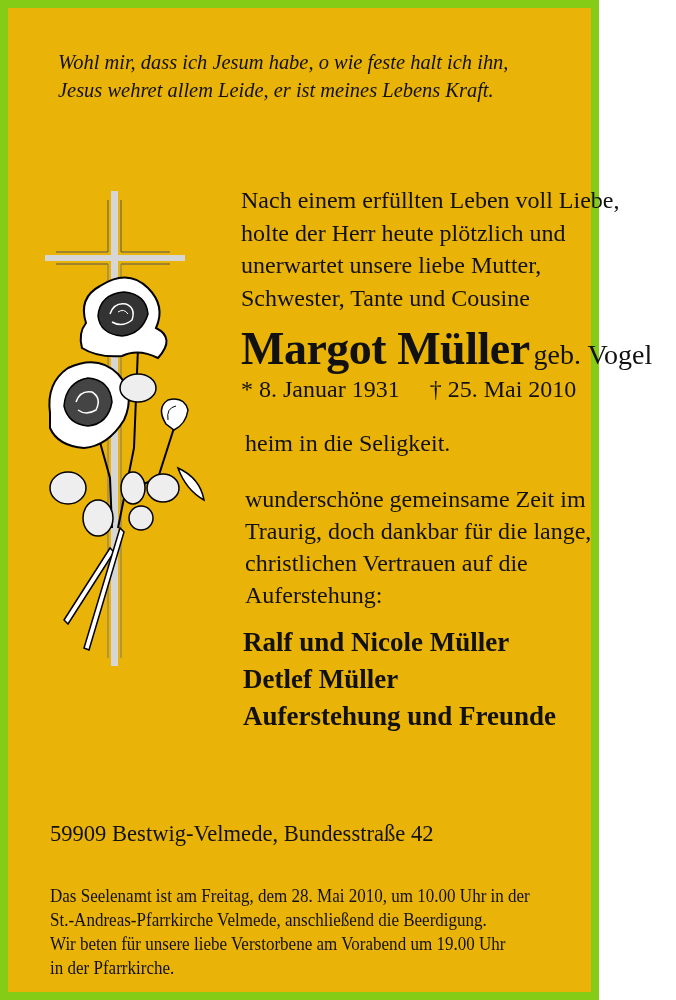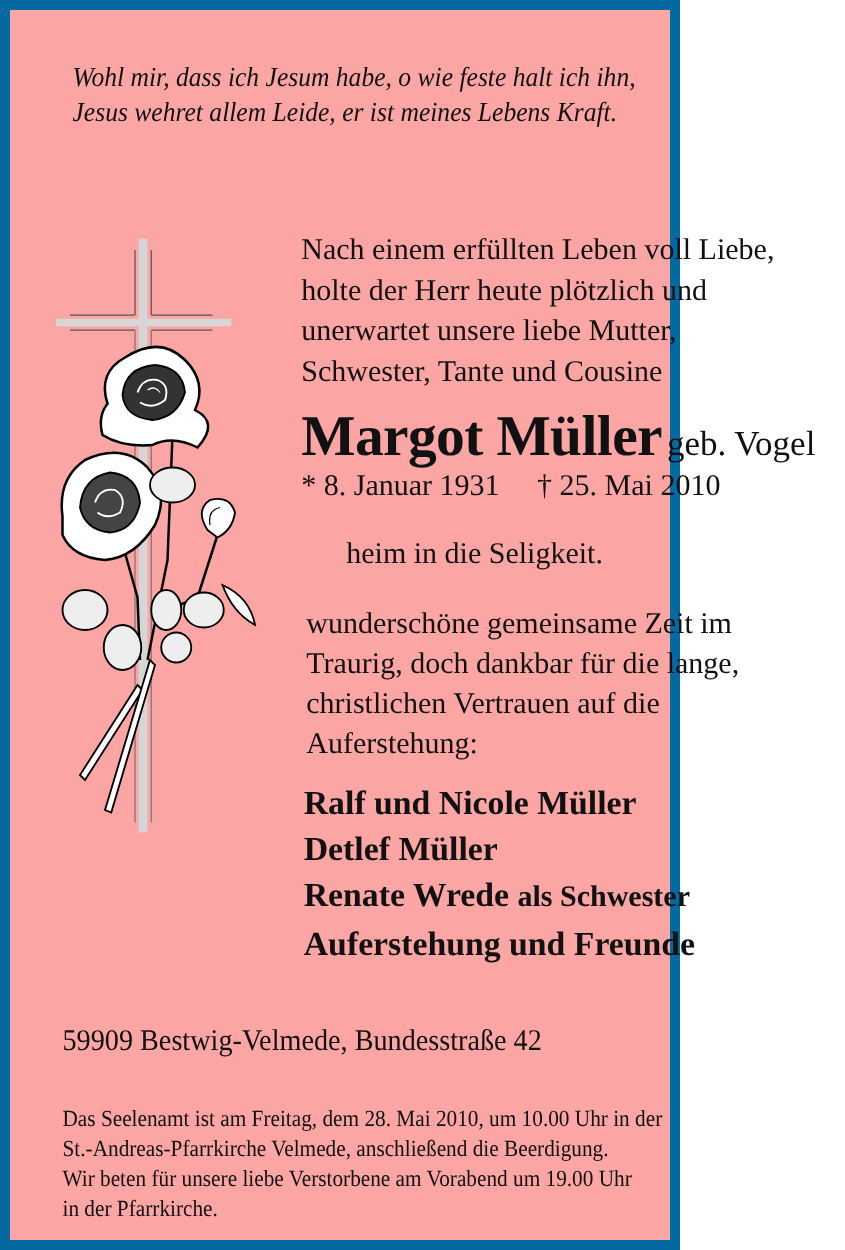--- a/index.html
+++ b/index.html
@@ -1,19 +1,19 @@
 <!DOCTYPE html>
 <html><head>
   <meta charset="utf-8">
   <style>
     html, body { margin: 0; padding: 0; background: #ffffff; }
     body { width: 676px; height: 1000px; overflow: hidden; position: relative; }
     .frame {
-      position: absolute; left: 0; top: 0; width: 544px; height: 1000px;
-      box-sizing: border-box; border: 8px solid #0369a1; background: #fca5a5;
+      position: absolute; left: 0; top: 0; width: 599px; height: 1000px;
+      box-sizing: border-box; border: 8px solid #84cc16; background: #eab308;
     }
     .serif { font-family: "Liberation Serif", "DejaVu Serif", serif; color: #111; }
     .motto {
       position: absolute; left: 50px; top: 40px; width: 600px;
       font-style: italic; font-size: 22px; line-height: 28px;
       transform: scaleX(0.93); transform-origin: left top;
     }
     .motto div { white-space: nowrap; }
     .intro {
       position: absolute; left: 233px; top: 140px; width: 430px;
@@ -27,21 +27,21 @@
       font-weight: bold; font-size: 46px; letter-spacing: -0.5px;
     }
     .maiden { font-size: 28px; margin-left: 4px; margin-top: 48px; }
     .dates {
       position: absolute; left: 233px; top: 366px; white-space: nowrap;
       font-size: 24px; line-height: 30px;
     }
     .dates .gap { display: inline-block; width: 30px; }
     .p1 {
       position: absolute; left: 237px; top: 420px;
-      font-size: 24px; line-height: 30px; white-space: nowrap; margin-left: 32px;
+      font-size: 24px; line-height: 30px; white-space: nowrap;
     }
     .p2 {
       position: absolute; left: 237px; top: 475px;
       font-size: 24px; line-height: 32px;
     }
     .p2 div { white-space: nowrap; }
     .family {
       position: absolute; left: 235px; top: 616px;
       font-weight: bold; font-size: 27px; line-height: 37px;
     }
@@ -130,21 +130,20 @@
   <div class="p2 serif">
     <div>wunderschöne gemeinsame Zeit im</div>
     <div>Traurig, doch dankbar für die lange,</div>
     <div>christlichen Vertrauen auf die</div>
     <div>Auferstehung:</div>
   </div>
 
   <div class="family serif">
     <div>Ralf und Nicole Müller</div>
     <div>Detlef Müller</div>
-    <div><span>Renate Wrede</span> <span class="small">als Schwester</span></div>
     <div>Auferstehung und Freunde</div>
   </div>
 
   <div class="address serif">59909 Bestwig-Velmede, Bundesstraße 42</div>
 
   <div class="service serif">
     <div>Das Seelenamt ist am Freitag, dem 28. Mai 2010, um 10.00 Uhr in der</div>
     <div>St.-Andreas-Pfarrkirche Velmede, anschließend die Beerdigung.</div>
     <div>Wir beten für unsere liebe Verstorbene am Vorabend um 19.00 Uhr</div>
     <div>in der Pfarrkirche.</div>

